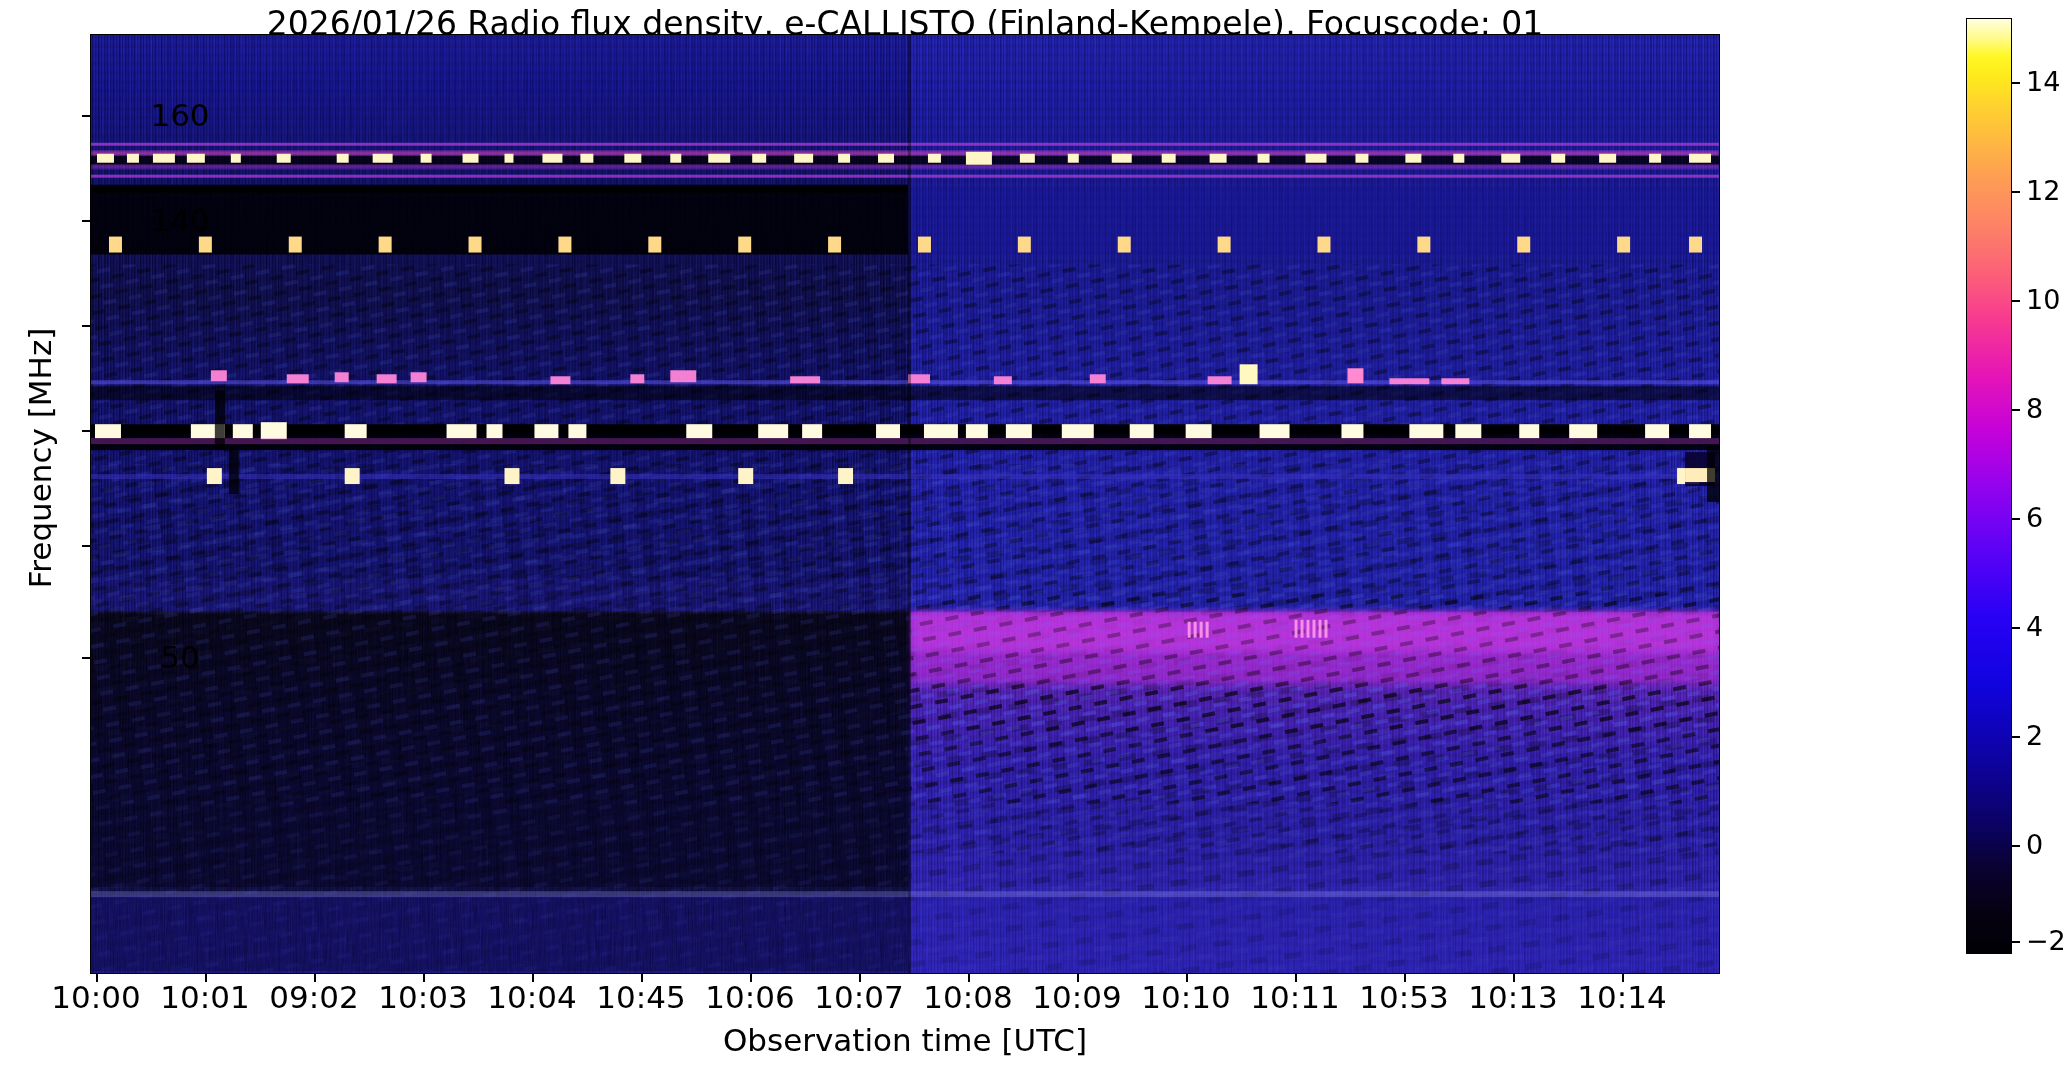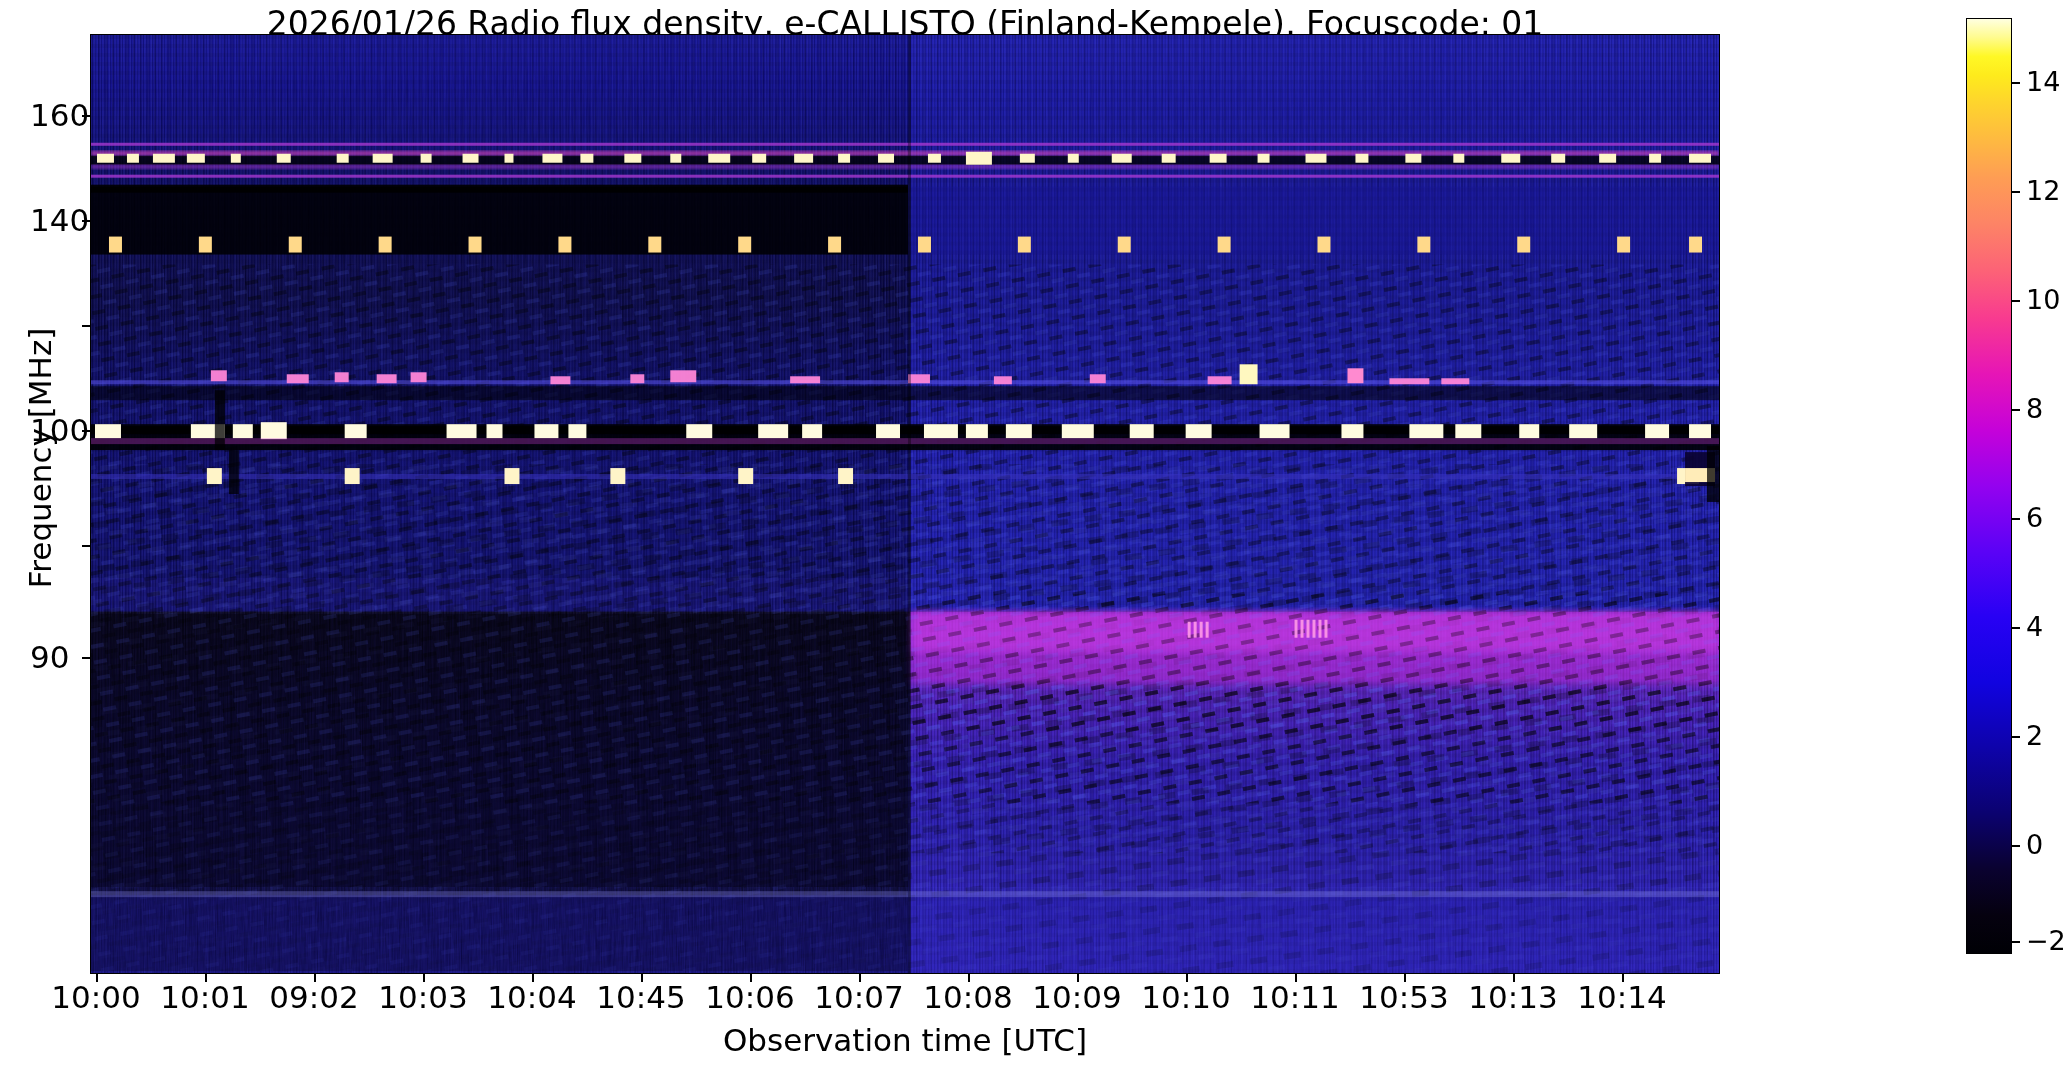--- a/index.html
+++ b/index.html
@@ -16,21 +16,21 @@
   
   #axes{position:absolute;left:90px;top:34px;width:1630px;height:940px;
         border:1.3px solid #000;box-sizing:border-box;overflow:hidden;background:#000;}
 
   
   .layer{position:absolute;left:0;top:0;width:100%;height:100%;}
 
   
   #ylabel{position:absolute;left:-460px;top:440px;width:1000px;text-align:center;
           font-size:31px;transform:rotate(-90deg);transform-origin:center center;color:#000;}
-  .ytick{position:absolute;right:1736px;width:300px;text-align:left;
+  .ytick{position:absolute;right:1736px;width:300px;text-align:center;
          font-size:31px;color:#000;line-height:1;}
   .ytickmark{position:absolute;left:82px;width:8px;height:1.6px;background:#000;}
 
   
   #xlabel{position:absolute;left:90px;top:1022px;width:1630px;text-align:center;
           font-size:31px;color:#000;}
   .xtick{position:absolute;top:982px;width:200px;margin-left:-100px;text-align:center;
          font-size:31px;color:#000;line-height:1;}
   .xtickmark{position:absolute;top:974px;width:1.6px;height:8px;background:#000;}
 
@@ -358,24 +358,23 @@
 
   </div>
 
   <div id="ylabel">Frequency [MHz]</div>
 
   <div class="ytick" style="top:100px">160</div>
   <div class="ytickmark" style="top:115px"></div>
   <div class="ytick" style="top:205px">140</div>
   <div class="ytickmark" style="top:220px"></div>
   <div class="ytickmark" style="top:325px"></div>
-  <div class="ytick" style="top:415px">100</div>
   <div class="ytickmark" style="top:430px"></div>
   <div class="ytickmark" style="top:545px"></div>
-  <div class="ytick" style="top:642px">90</div>
+  <div class="ytick" style="top:642px">50</div>
   <div class="ytickmark" style="top:657px"></div>
 
   <div id="xlabel">Observation time [UTC]</div>
 
   <div class="xtick" style="left:96px">10:00</div>
   <div class="xtickmark" style="left:96px"></div>
   <div class="xtick" style="left:205px">10:01</div>
   <div class="xtickmark" style="left:205px"></div>
   <div class="xtick" style="left:314px">09:02</div>
   <div class="xtickmark" style="left:314px"></div>

